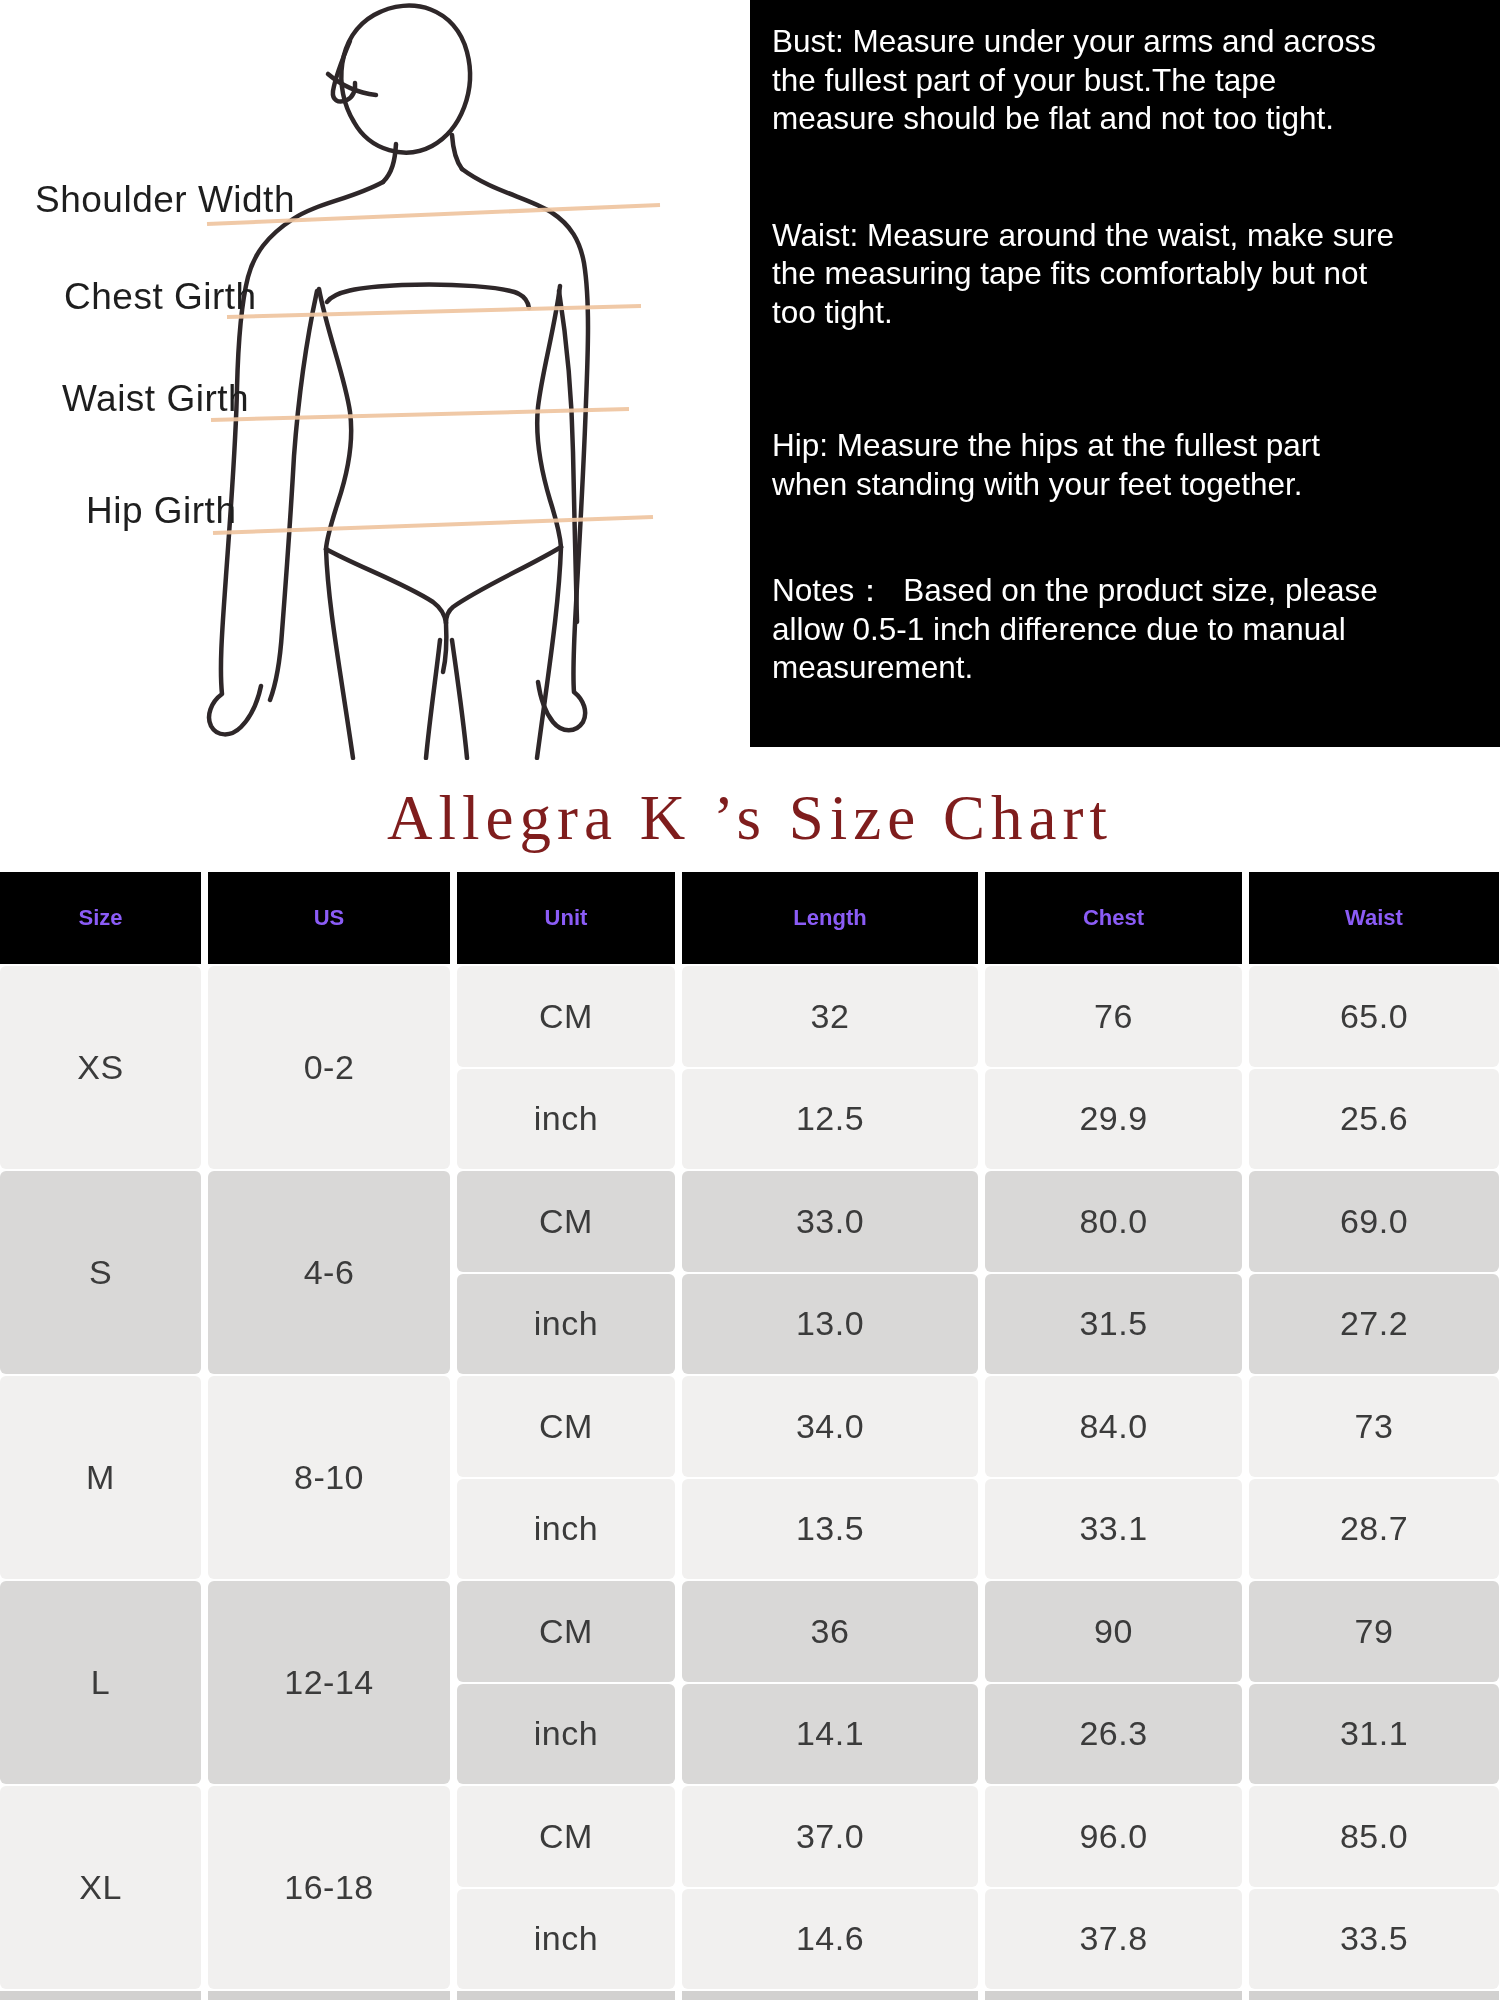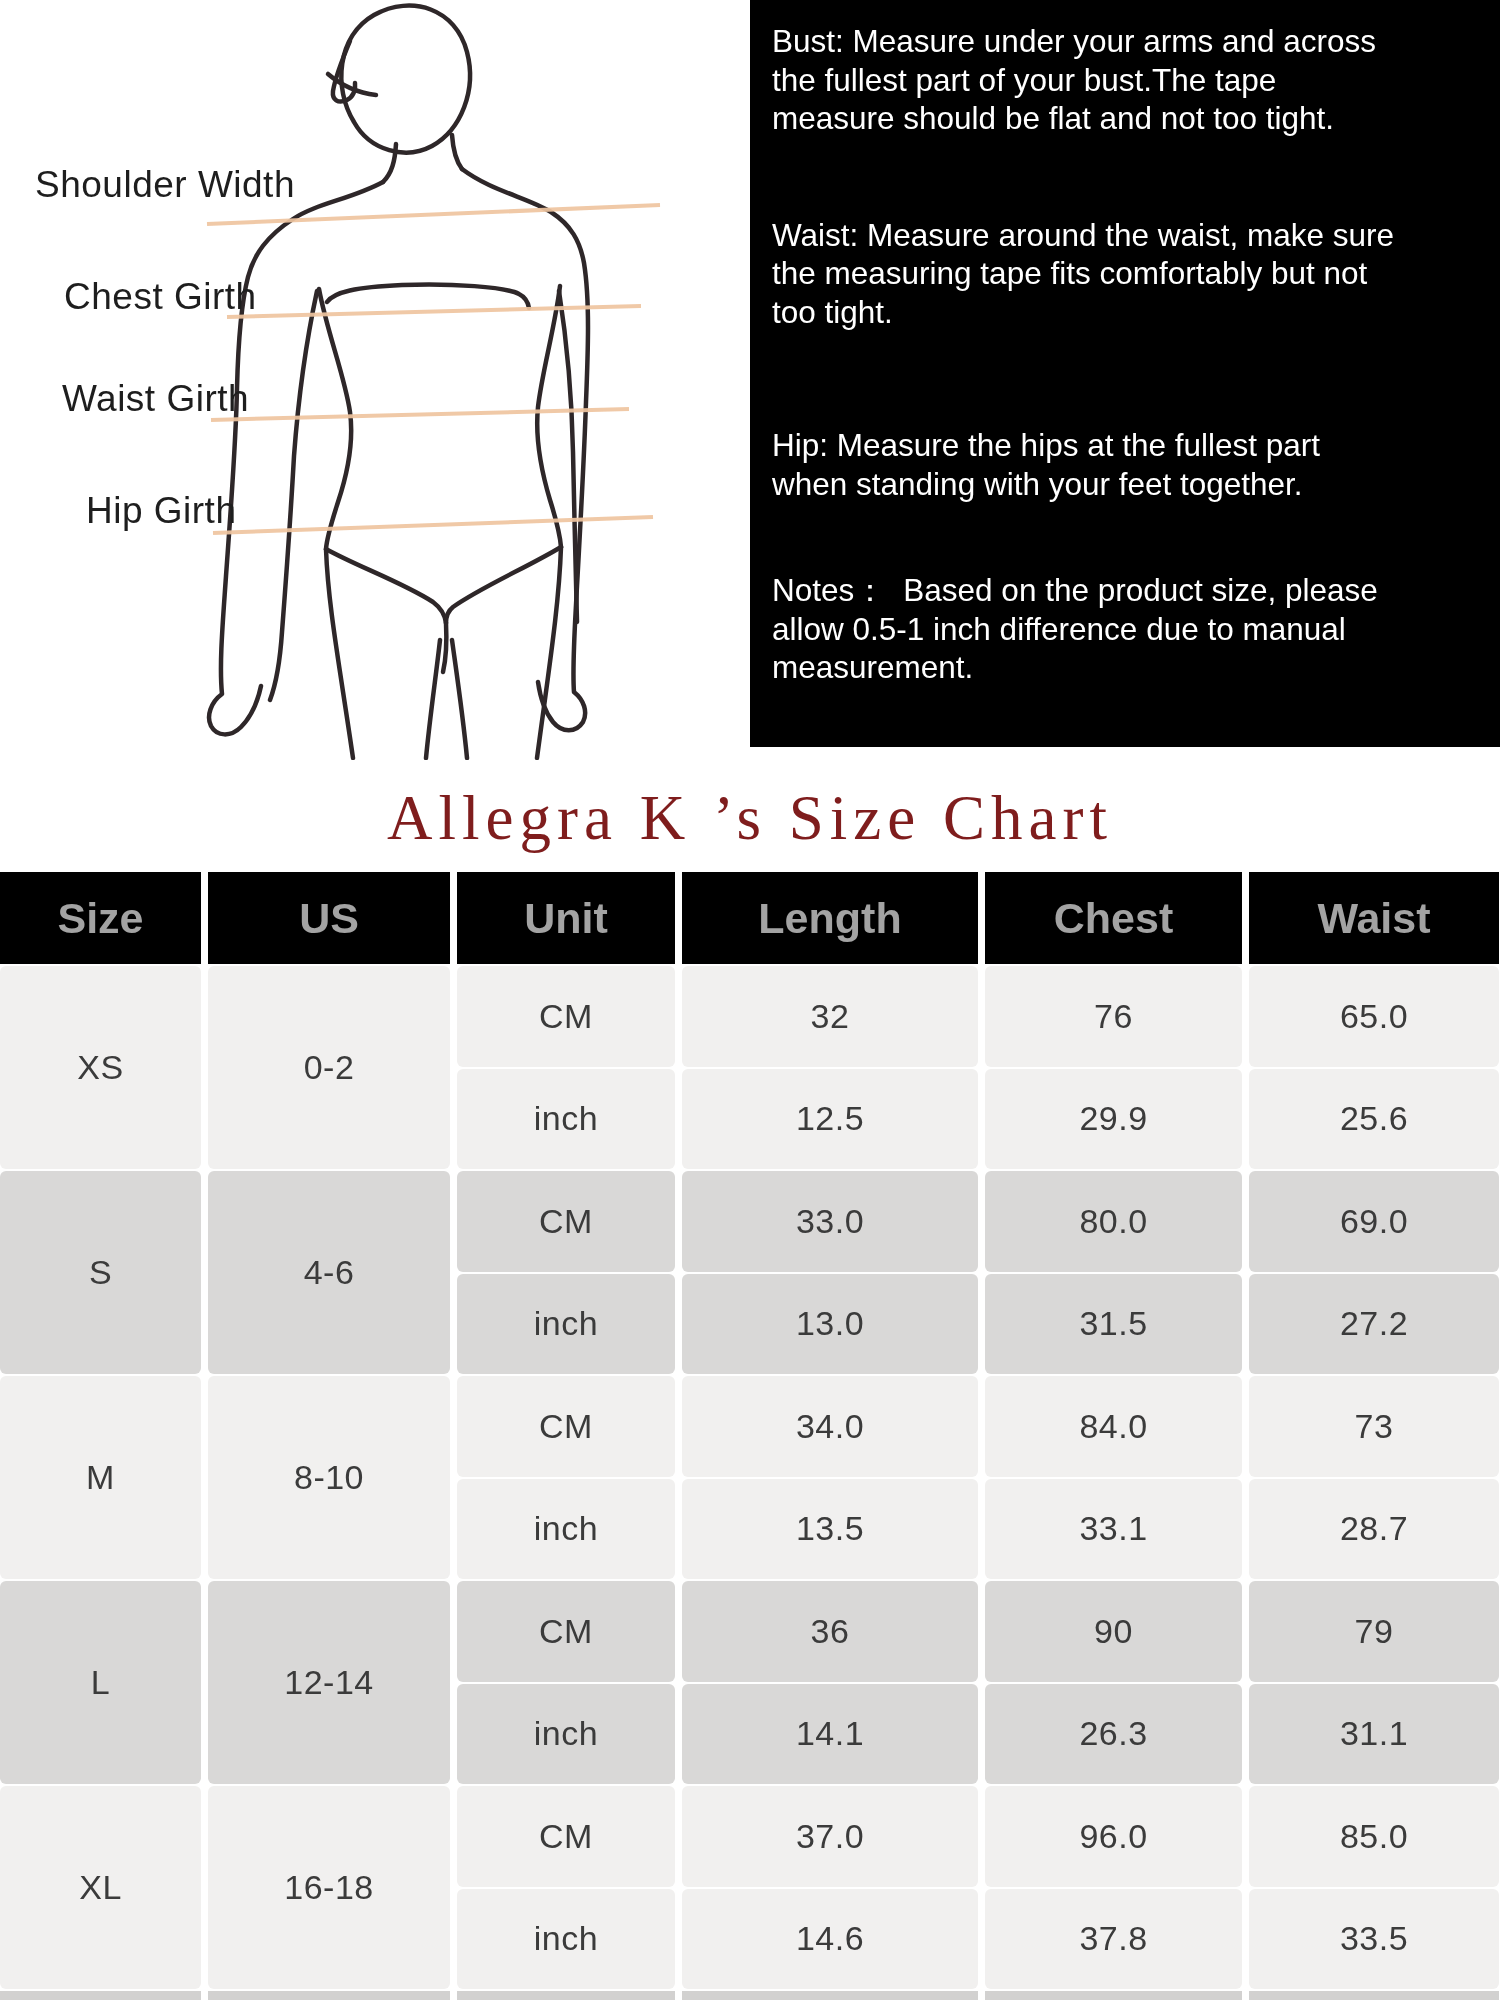--- a/index.html
+++ b/index.html
@@ -10,21 +10,21 @@
     font-family:"Liberation Sans", sans-serif;
   }
 
   
   .figure-area { position:absolute; left:0; top:0; width:750px; height:760px; }
   .figure-svg { position:absolute; left:0; top:0; }
   .meas-label {
     position:absolute; font-size:37px; font-weight:400; color:#1e1e1e;
     letter-spacing:0.5px; white-space:nowrap;
   }
-  .lbl-shoulder { left:35px;  top:164px; }
+  .lbl-shoulder { left:35px;  top:179px; }
   .lbl-chest    { left:64px;  top:276px; }
   .lbl-waist    { left:62px;  top:378px; }
   .lbl-hip      { left:86px;  top:490px; }
 
   
   .instructions {
     position:absolute; left:750px; top:0; width:750px; height:747px;
     background:#000000; color:#ffffff;
     padding:22px 30px 0 22px;
   }
@@ -48,22 +48,22 @@
   
   .size-table { position:absolute; left:0; top:872px; width:1500px; }
   .tgrid {
     display:grid;
     grid-template-columns:201px 242px 218px 296px 257px 250px;
     column-gap:7px;
     background:#ffffff;
   }
   .thead { height:92px; }
   .thead .cell {
-    background:#000000; color:#a3a3a3;
-    font-size:43px; font-weight:700;
+    background:#000000; color:#8b5cf6;
+    font-size:22px; font-weight:700;
   }
   .group { height:203px; margin-top:2px; grid-template-rows:1fr 1fr; row-gap:2px; }
   .cell  { display:flex; align-items:center; justify-content:center; }
   .group .cell { font-size:34px; color:#3b3b3b; letter-spacing:0.5px;border-radius:6px; }
   .span2 { grid-row:span 2; }
   .group.light .cell { background:#f1f0ef; }
   .group.dark  .cell { background:#d9d8d7; }
   .bstrip { height:10px; margin-top:2px; }
   .bstrip .cell { background:#d2d1d0; }
 </style>

